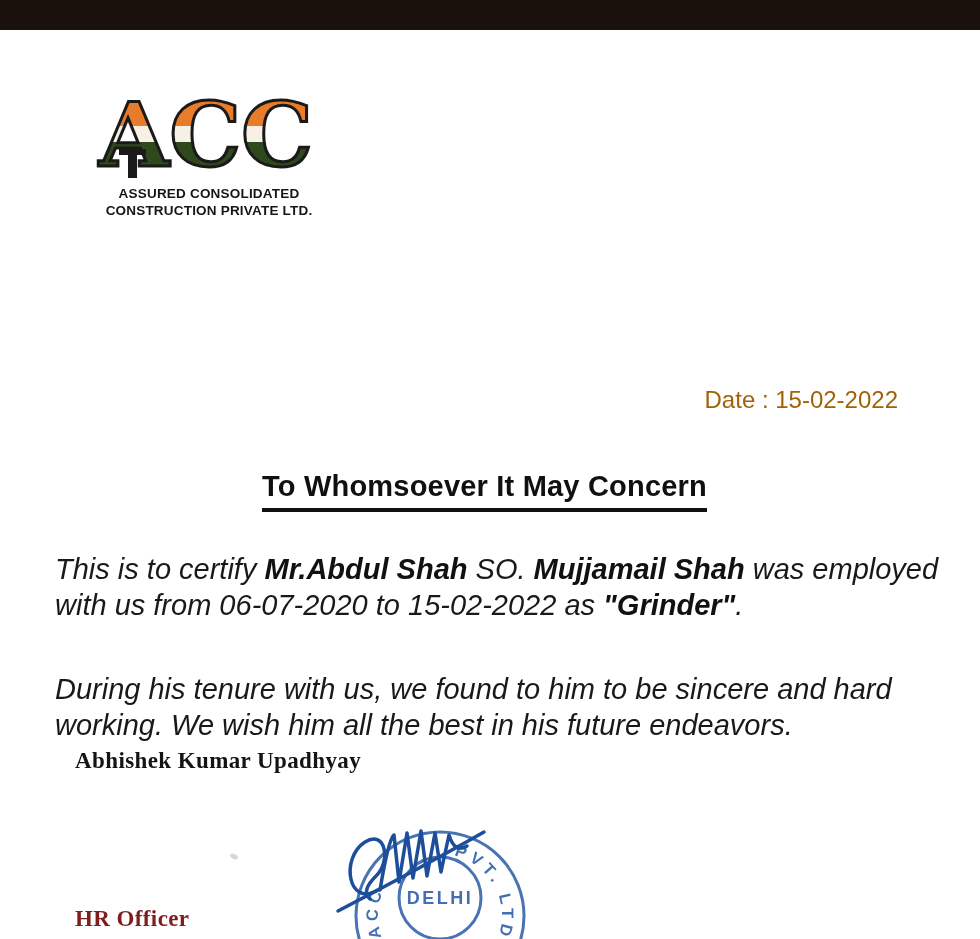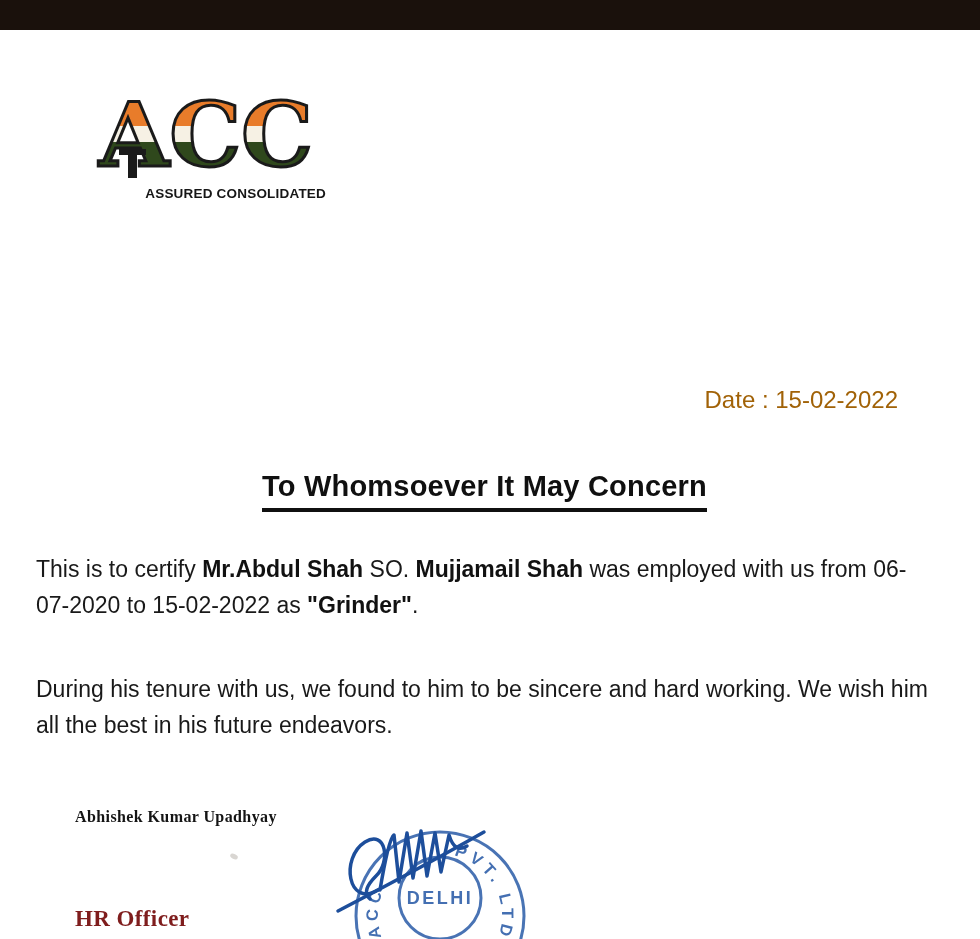--- a/index.html
+++ b/index.html
@@ -4,40 +4,40 @@
 <style>
   html,body{margin:0;padding:0;}
   body{
     width:980px;height:939px;overflow:hidden;background:#ffffff;
     font-family:"Liberation Sans", sans-serif;color:#1f1f1f;position:relative;
   }
   .topbar{position:absolute;left:0;top:0;width:980px;height:30px;background:#1a110c;}
   .logo-wrap{position:absolute;left:92px;top:96px;width:234px;}
   .logo-acronym-svg{display:block;margin:0 auto;}
   .logo-tagline{
-    margin-top:2px;text-align:right;font-weight:bold;font-size:13.5px;
+    margin-top:2px;text-align:center;font-weight:bold;font-size:13.5px;
     line-height:16.5px;color:#161616;letter-spacing:.2px;white-space:nowrap;
   }
   .date-line{
     position:absolute;top:386px;right:82px;font-size:24px;color:#a16207;
   }
   .title-row{position:absolute;top:470px;left:0;width:969px;text-align:center;}
   .title-text{
     display:inline-block;font-size:29px;font-weight:bold;color:#101010;
     border-bottom:4px solid #101010;padding-bottom:5px;letter-spacing:.2px;
   }
   .para{
-    position:absolute;left:36px;width:895px;font-size:23px;line-height:35.5px;color:#191919;
+    position:absolute;left:55px;width:895px;font-size:29px;line-height:35.5px;color:#191919;font-style:italic;
   }
   .para b{color:#111;}
   .para-1{top:552px;}
   .para-2{top:656px;margin-top:16px;}
   .signer-name{
-    position:absolute;left:75px;top:808px;
-    font-family:"Liberation Serif", serif;font-weight:bold;font-size:16px;color:#141414;
+    position:absolute;left:75px;top:748px;
+    font-family:"Liberation Serif", serif;font-weight:bold;font-size:23px;color:#141414;
     letter-spacing:.4px;
   }
   .signer-title{
     position:absolute;left:75px;top:906px;
     font-family:"Liberation Serif", serif;font-weight:bold;font-size:23px;color:#7f1d1d;
     letter-spacing:.4px;
   }
   .stamp-sig{position:absolute;left:320px;top:818px;}
   .smudge{
     position:absolute;left:230px;top:854px;width:8px;height:5px;background:#d9d6d2;
@@ -63,20 +63,21 @@
     </defs>
     <text x="4" y="70" font-family="DejaVu Serif, serif" font-weight="bold" font-size="88" fill="url(#tricolor)" stroke="#1a1a1a" stroke-width="3" textLength="214" lengthAdjust="spacingAndGlyphs">ACC</text>
 
     <g fill="#1a1a1a">
       <rect x="24" y="53" width="27" height="6"></rect>
       <rect x="33" y="53" width="9" height="29"></rect>
     </g>
   </svg>
   <div class="logo-tagline">
     <div>ASSURED CONSOLIDATED</div>
+    <div>CONSTRUCTION PRIVATE LTD.</div>
   </div>
 </div>
 
 <div class="date-line">Date : 15-02-2022</div>
 
 <div class="title-row">
   <span class="title-text">To Whomsoever It May Concern</span>
 </div>
 
 <div class="para para-1"><span>This is to certify </span><b>Mr.Abdul Shah</b><span> SO. </span><b>Mujjamail Shah</b><span> was employed with us from 06-07-2020 to 15-02-2022 as </span><b>"Grinder"</b><span>.</span></div>

